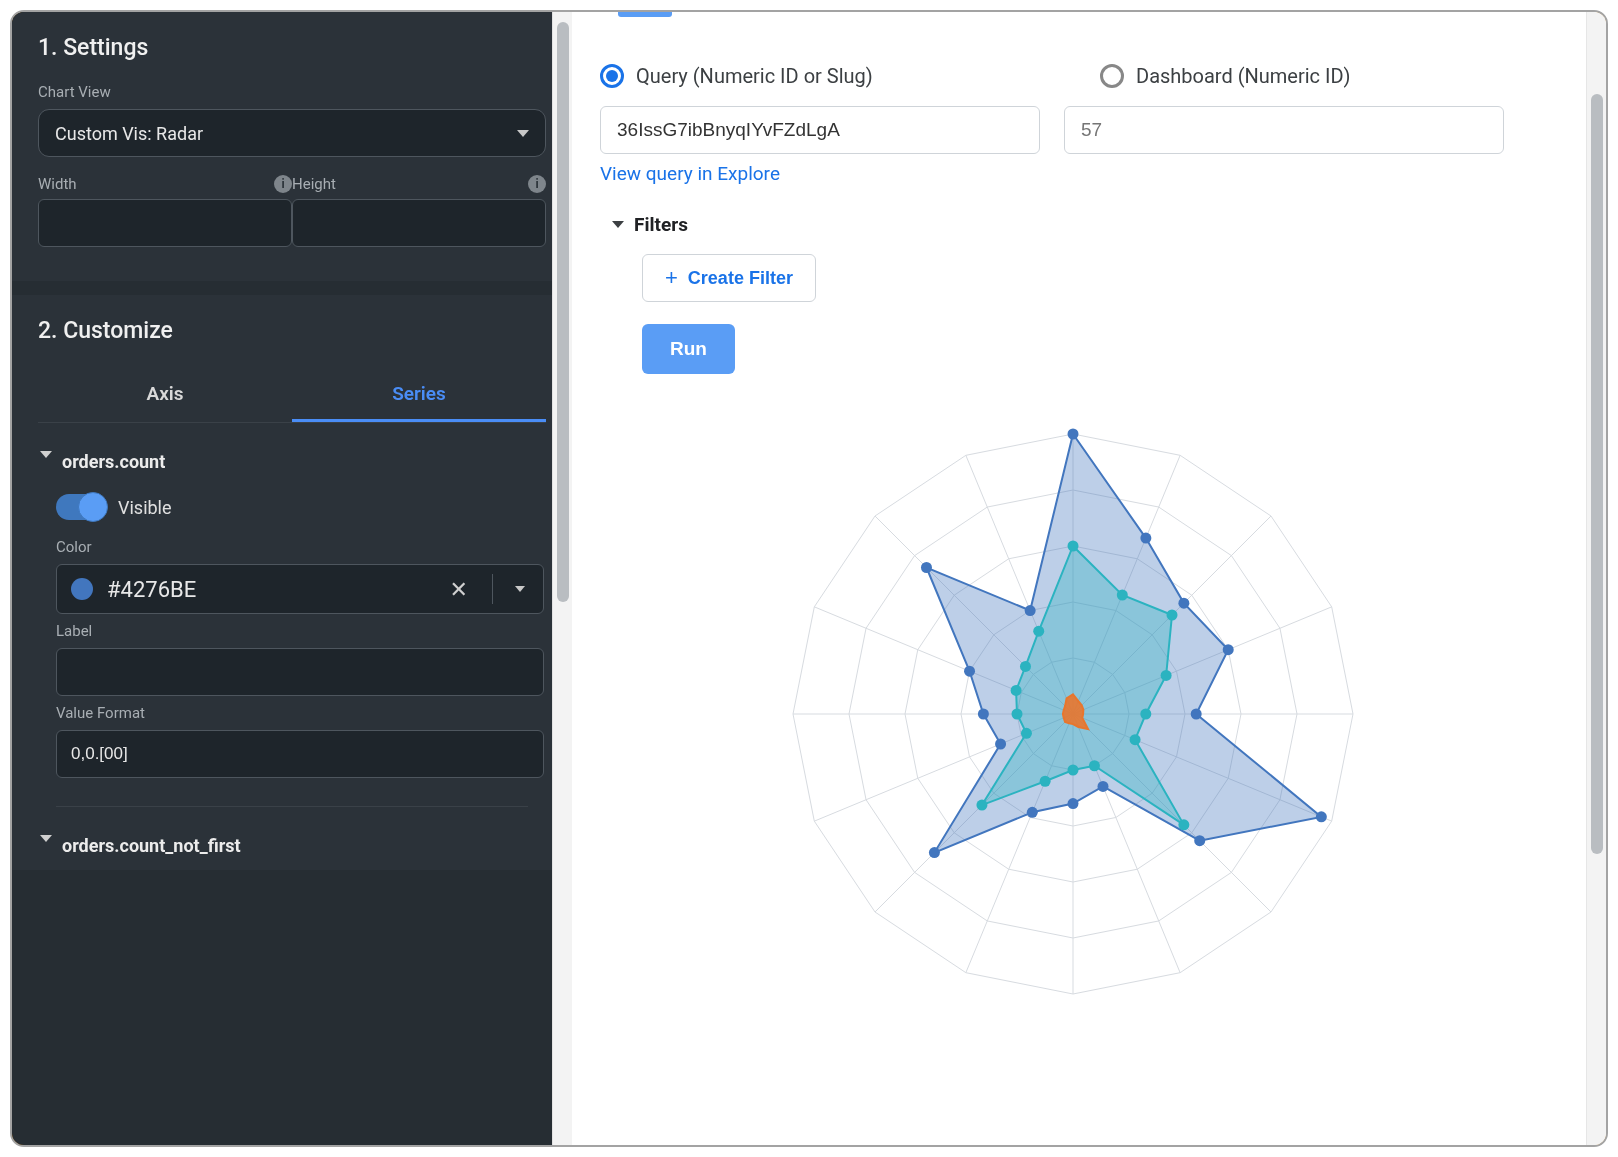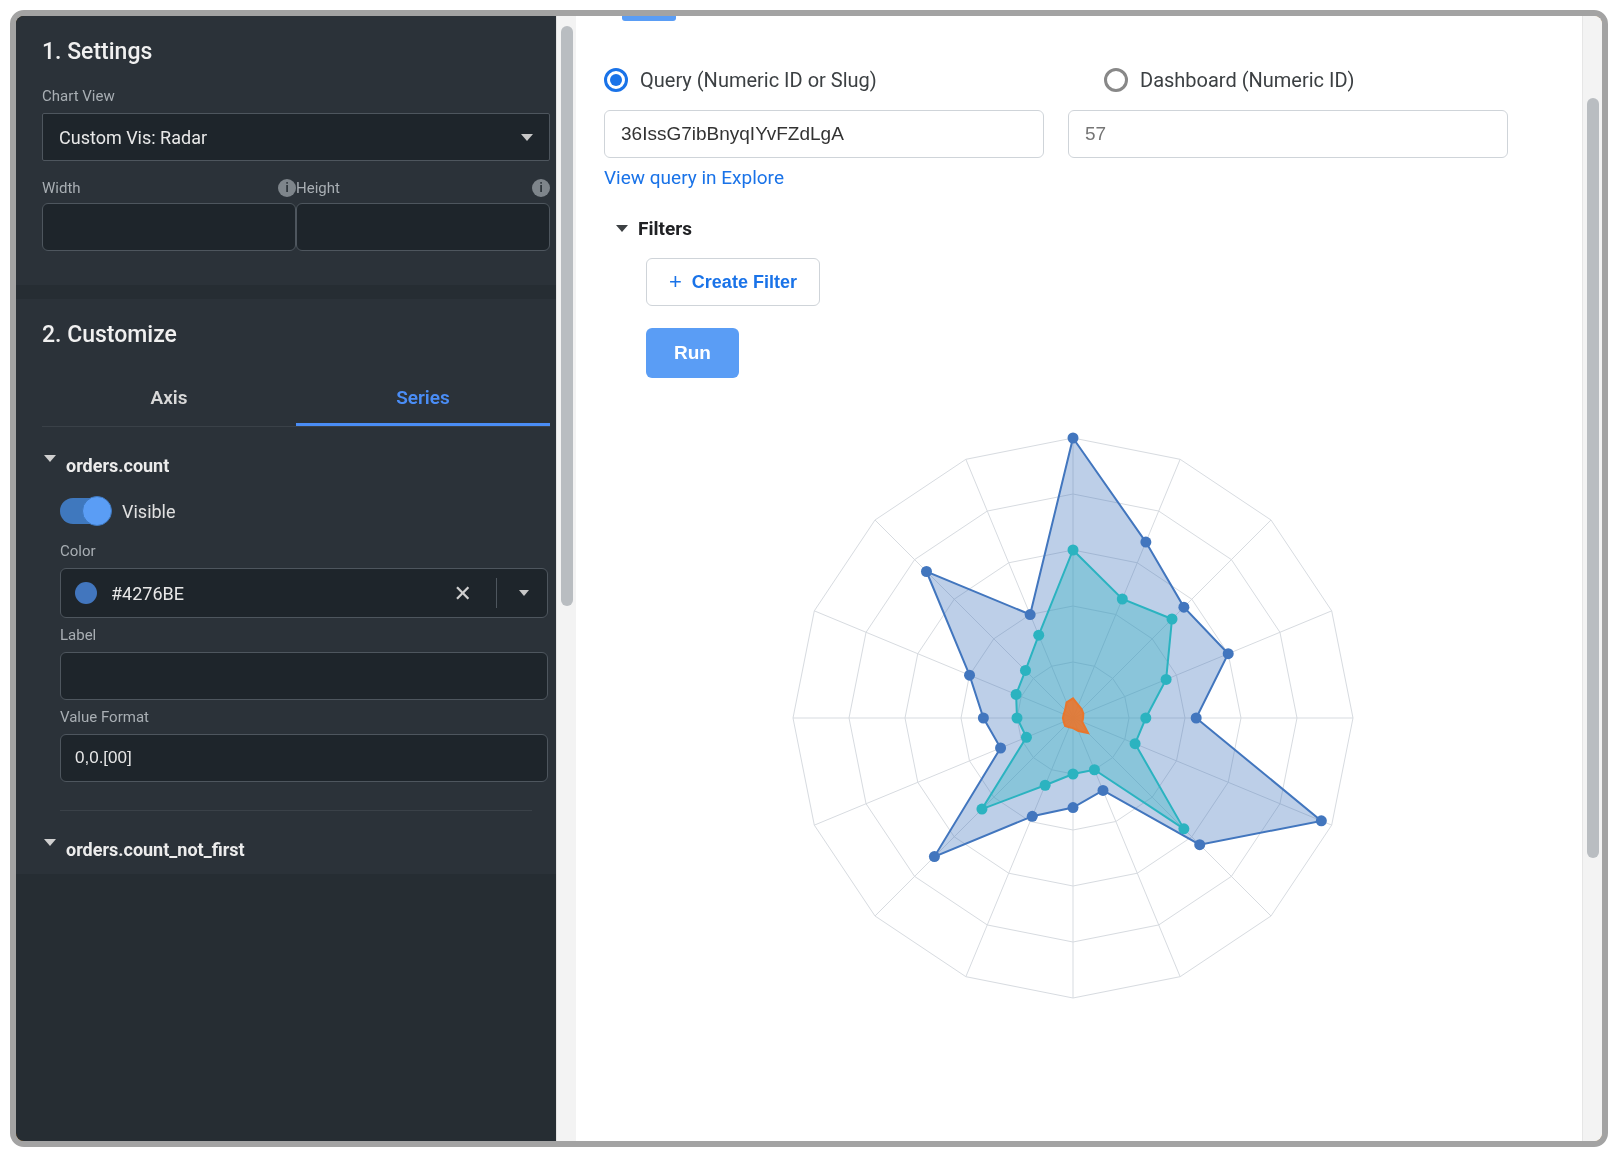--- a/index.html
+++ b/index.html
@@ -6,21 +6,21 @@
   body {
     font-family: -apple-system, BlinkMacSystemFont, "Segoe UI", Roboto, Helvetica, Arial, sans-serif;
     background: #fff;
     width: 1618px;
     height: 1157px;
     overflow: hidden;
   }
   .app-frame {
     position: absolute;
     inset: 10px;
-    border: 6px solid #a3a3a3;
+    border: 2px solid #a3a3a3;
     border-radius: 14px;
     display: flex;
     overflow: hidden;
     background: #a16207;
   }
   
   .sidebar {
     width: 560px;
     background: #262d33;
     color: #e6e6e6;
@@ -44,21 +44,21 @@
     font-size: 15px;
     color: #a8aeb3;
     margin-bottom: 8px;
     display: flex;
     align-items: center;
     gap: 6px;
   }
   .select {
     background: #1e252b;
     border: 1px solid #4e565e;
-    border-radius: 2px;
+    border-radius: 11px;
     height: 48px;
     display: flex;
     align-items: center;
     padding: 0 16px;
     color: #e8e8e8;
     font-size: 18px;
     position: relative;
     cursor: pointer;
   }
   .select .chevron {
@@ -135,21 +135,21 @@
     height: 50px;
     display: flex; align-items: center;
     padding: 0 10px 0 14px;
     gap: 14px;
     cursor: pointer;
   }
   .swatch {
     width: 22px; height: 22px; border-radius: 50%;
     flex-shrink: 0;
   }
-  .color-text { flex: 1; font-size: 18px; color: #e8e8e8; }
+  .color-text { flex: 1; font-size: 22px; color: #e8e8e8; }
   .x-icon { font-size: 22px; color: #d0d0d0; padding: 0 10px; cursor: pointer; }
   .vsep { width: 1px; height: 30px; background: #4e565e; }
   .mini-chevron {
     width: 0; height: 0;
     border-left: 5px solid transparent;
     border-right: 5px solid transparent;
     border-top: 6px solid #c8c8c8;
     margin: 0 8px;
   }
   .hr { height: 1px; background: #3a4148; margin: 28px 16px; }

